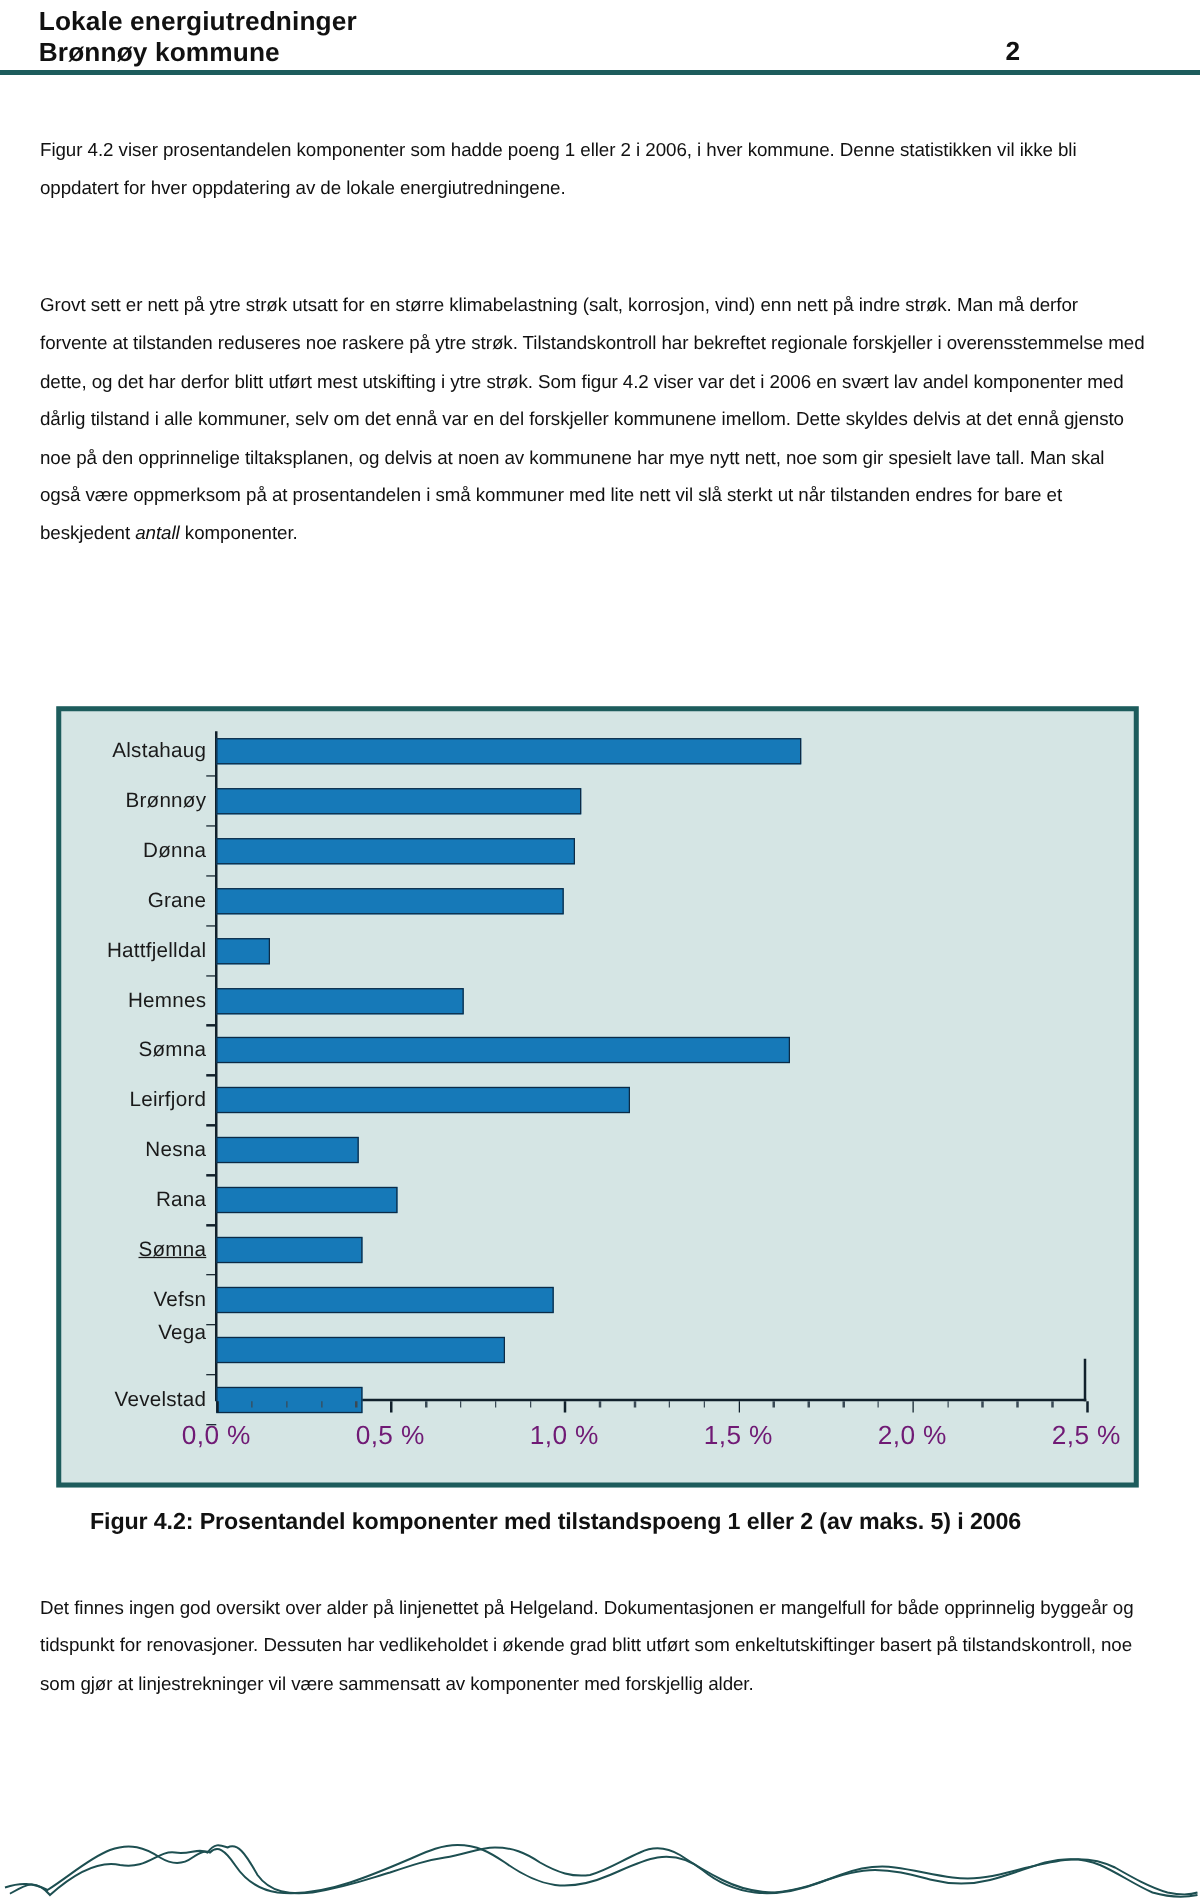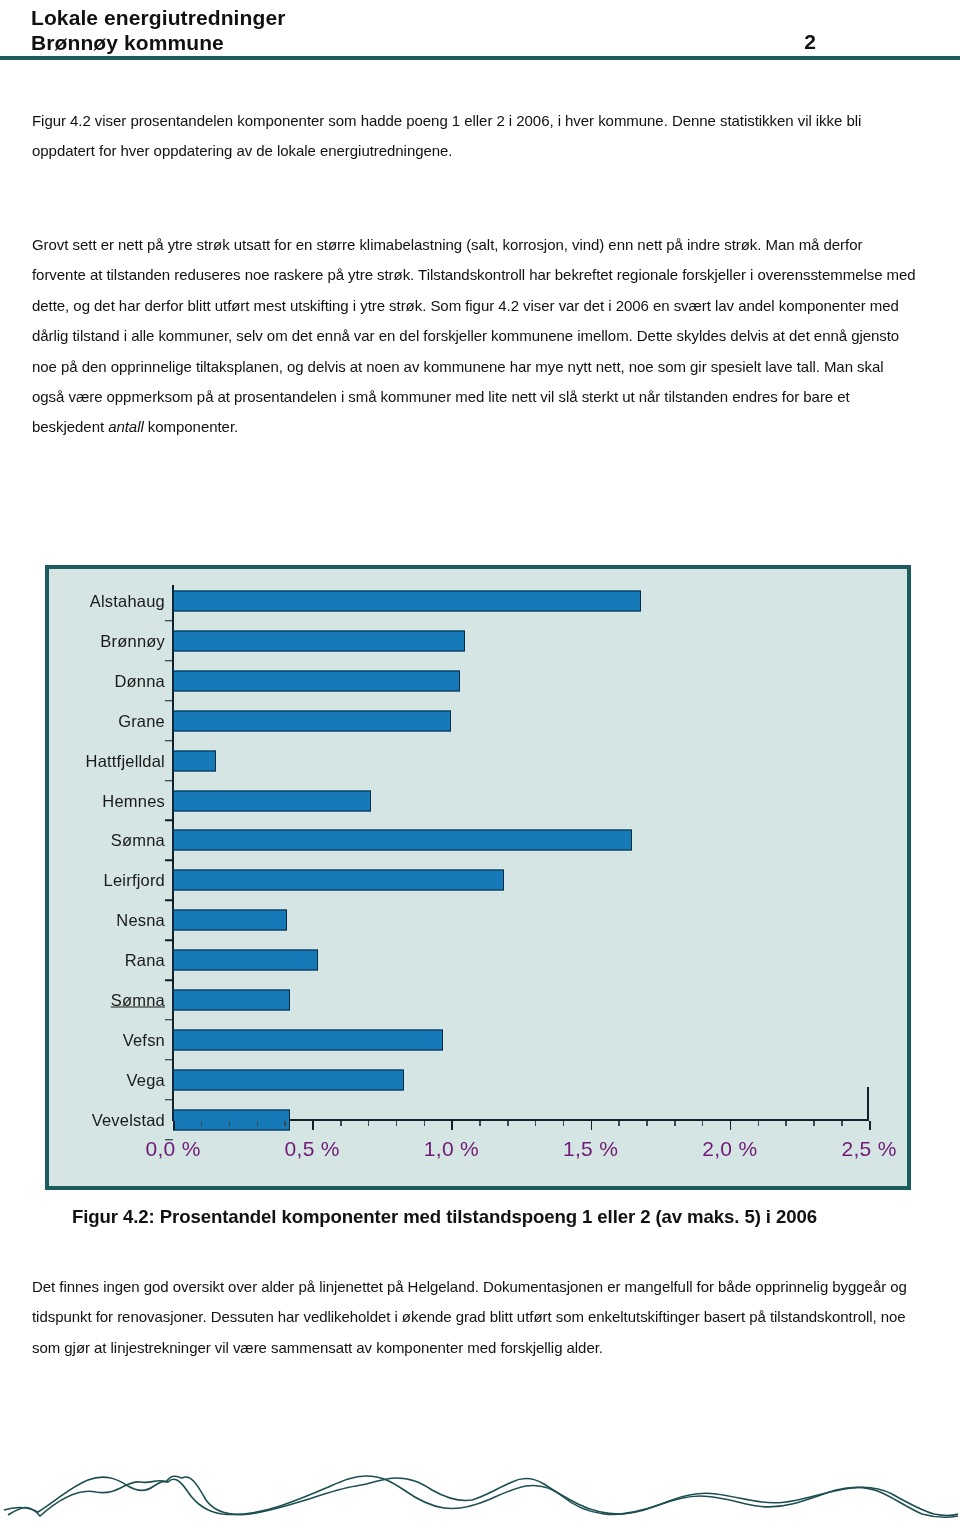--- a/index.html
+++ b/index.html
@@ -234,21 +234,21 @@
       <div class="bar" title="Nesna: 0.41 %" style="top: 355.2px; width: 114.144px;"></div>
       <div class="cat-label" style="top: 395.1px;">Rana</div>
       <div class="ytick" style="top: 415.05px;"></div>
       <div class="bar" title="Rana: 0.52 %" style="top: 395.1px; width: 144.768px;"></div>
       <div class="cat-label" style="top: 435px; text-decoration: underline;">Sømna</div>
       <div class="ytick" style="top: 454.95px;"></div>
       <div class="bar" title="Sømna: 0.42 %" style="top: 435px; width: 116.928px;"></div>
       <div class="cat-label" style="top: 474.9px;">Vefsn</div>
       <div class="ytick" style="top: 494.85px;"></div>
       <div class="bar" title="Vefsn: 0.97 %" style="top: 474.9px; width: 270.048px;"></div>
-      <div class="cat-label" style="top: 515px;">Vega</div>
+      <div class="cat-label" style="top: 502px;">Vega</div>
       <div class="ytick" style="top: 534.75px;"></div>
       <div class="bar" title="Vega: 0.83 %" style="top: 514.8px; width: 231.072px;"></div>
       <div class="cat-label" style="top: 554.7px;">Vevelstad</div>
       <div class="ytick" style="top: 574.65px;"></div>
       <div class="bar" title="Vevelstad: 0.42 %" style="top: 554.7px; width: 116.928px;"></div>
       <div class="tick-minor" style="left: 155.84px;"></div>
       <div class="tick-minor" style="left: 183.68px;"></div>
       <div class="tick-minor" style="left: 211.52px;"></div>
       <div class="tick-minor" style="left: 239.36px;"></div>
       <div class="tick-minor" style="left: 295.04px;"></div>

